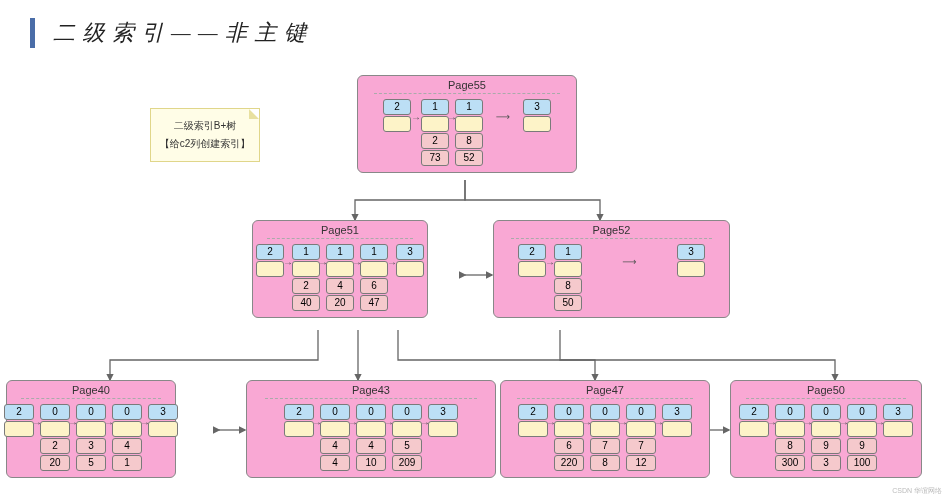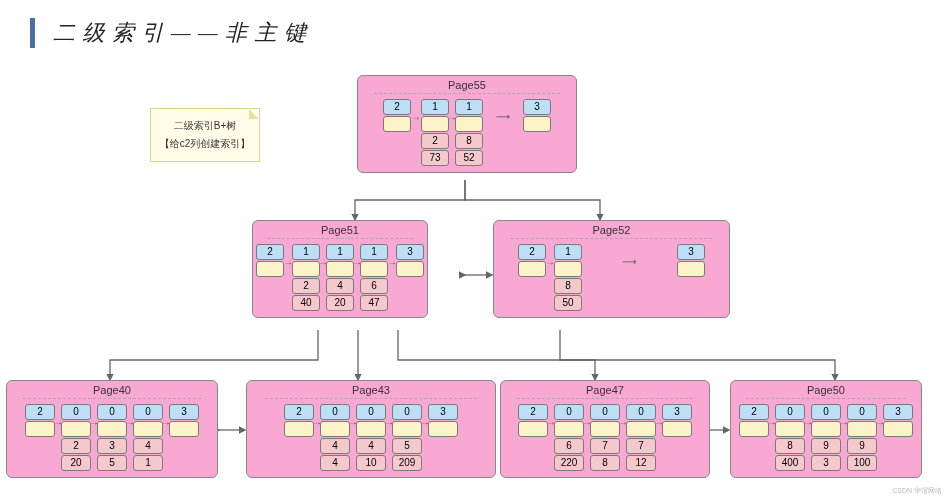--- a/index.html
+++ b/index.html
@@ -228,21 +228,21 @@
         <div class="cell pink">50</div>
       </div>
       <div class="arrow-h" style="width:95px">⟶</div>
       <div class="entry-col">
         <div class="cell blue">3</div>
         <div class="cell yellow"></div>
       </div>
     </div>
   </div>
 
-  <div class="page-box leaf" style="left:6px;top:380px;width:212px">
+  <div class="page-box leaf" style="left:6px;top:380px;width:170px">
     <div class="page-label">Page40</div>
     <div class="page-dashes"></div>
     <div class="entries">
       <div class="entry-col">
           <div class="cell blue">2</div>
           <div class="cell yellow"></div>
         </div>
       <div class="arrow-h" style="width:6px">→</div>
       <div class="entry-col">
           <div class="cell blue">0</div>
@@ -352,21 +352,21 @@
     <div class="entries">
       <div class="entry-col">
           <div class="cell blue">2</div>
           <div class="cell yellow"></div>
         </div>
       <div class="arrow-h" style="width:6px">→</div>
       <div class="entry-col">
           <div class="cell blue">0</div>
           <div class="cell yellow"></div>
           <div class="cell pink">8</div>
-          <div class="cell pink">400</div>
+          <div class="cell pink">300</div>
         </div>
       <div class="arrow-h" style="width:6px">→</div>
       <div class="entry-col">
           <div class="cell blue">0</div>
           <div class="cell yellow"></div>
           <div class="cell pink">9</div>
           <div class="cell pink">3</div>
         </div>
       <div class="arrow-h" style="width:6px">→</div>
       <div class="entry-col">

